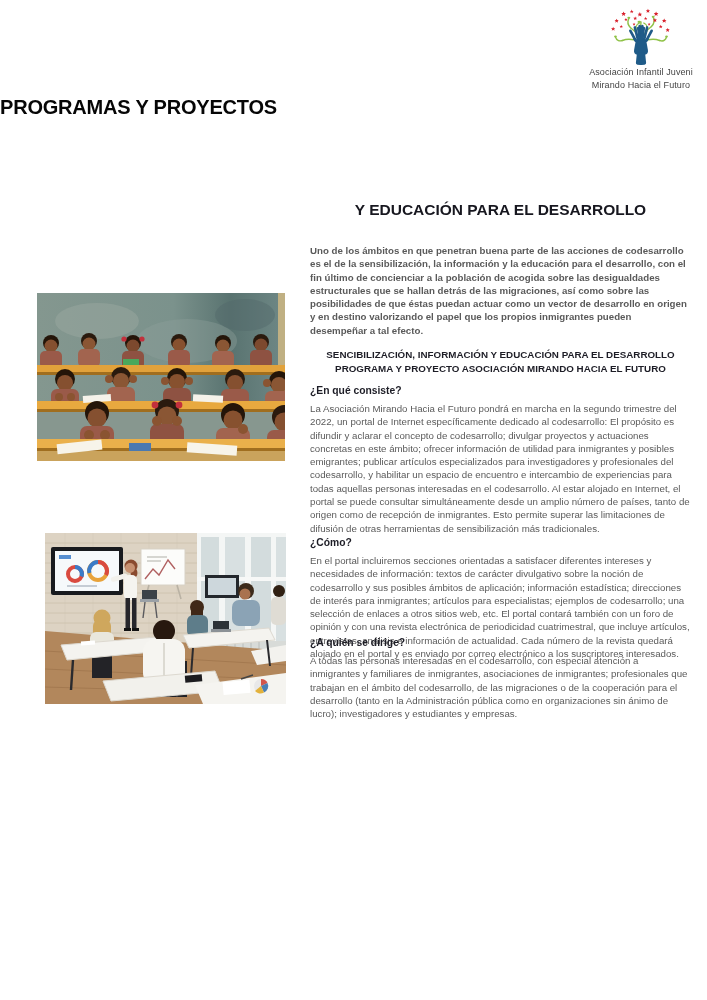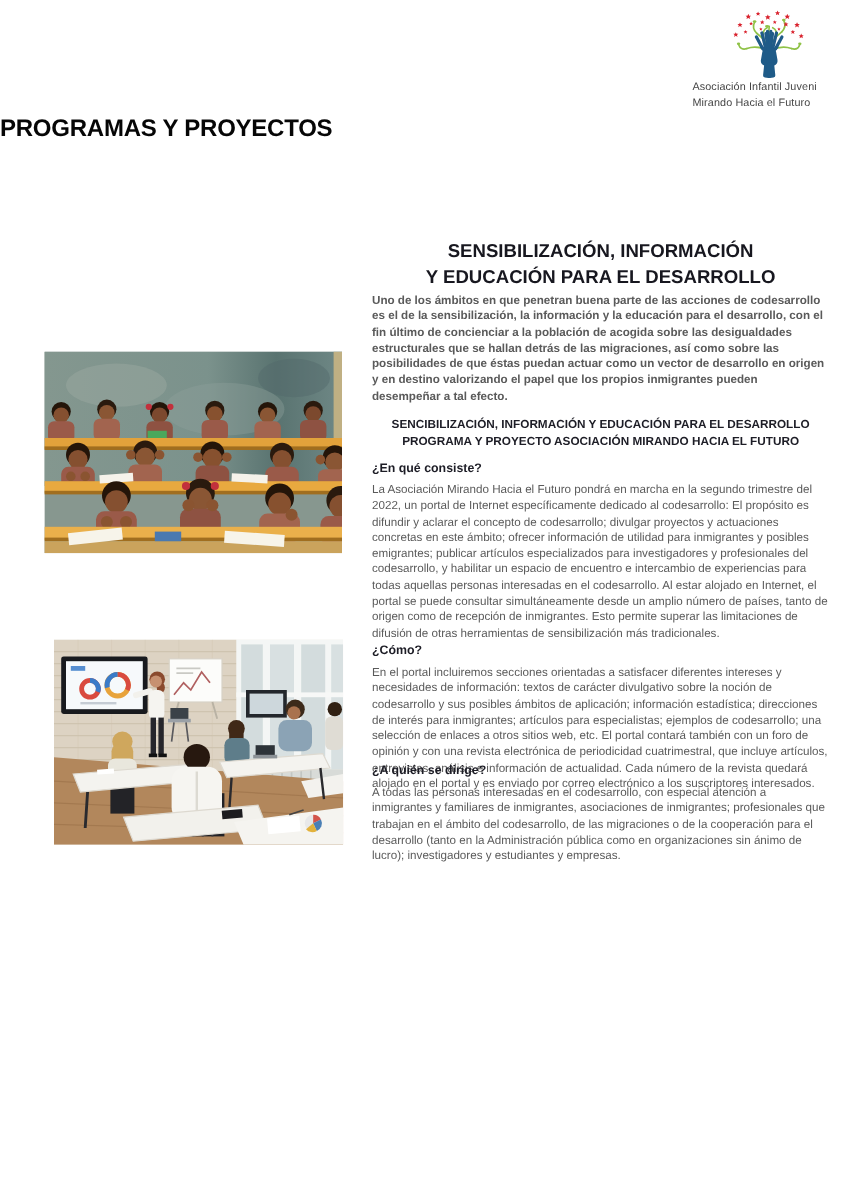--- a/index.html
+++ b/index.html
@@ -1,20 +1,20 @@
 <!DOCTYPE html>
 <html><head>
 <meta charset="utf-8">
 <style>
   html,body{margin:0;padding:0;background:#ffffff;}
   body{width:707px;height:1000px;font-family:"Liberation Sans",sans-serif;}
   .page{position:relative;width:707px;height:1000px;background:#fff;overflow:hidden;}
 
   
-  .logo{position:absolute;left:577px;top:8px;width:128px;text-align:left;}
+  .logo{position:absolute;left:577px;top:8px;width:128px;text-align:center;}
   .logo svg{display:block;margin:0 auto;}
   .logo-text{font-size:9px;line-height:12.5px;color:#454545;letter-spacing:0.1px;}
 
   
   .title{position:absolute;left:0;top:96px;width:556px;
          font-weight:bold;font-size:20px;line-height:23.5px;color:#060606;letter-spacing:-0.2px;}
 
   
   .photo{position:absolute;display:block;}
   .photo-1{left:37px;top:293px;}
@@ -344,21 +344,20 @@
     <polygon points="150,152 241,140 241,171 158,171" fill="#f5f4f0"></polygon>
     <rect x="178" y="148" width="27" height="13" fill="#ffffff" transform="rotate(-5 191 154)"></rect>
     <circle cx="216" cy="153" r="7" fill="#e8e8e8"></circle>
     <path d="M216 153 L216 146 A7 7 0 0 1 222.5 150 Z" fill="#d3544a"></path>
     <path d="M216 153 L222.5 150 A7 7 0 0 1 219 159.5 Z" fill="#4a7fb5"></path>
     <path d="M216 153 L219 159.5 A7 7 0 0 1 210 158 Z" fill="#e3b23c"></path>
     <path d="M196 146 l12 -4" stroke="#444" stroke-width="1.4"></path>
   </svg>
 
   <div class="col section-title">
-    <div>SENSIBILIZACIÓN, INFORMACIÓN</div>
     <div>Y EDUCACIÓN PARA EL DESARROLLO</div>
   </div>
 
   <div class="col body-text intro">Uno de los ámbitos en que penetran buena parte de las acciones de codesarrollo es el de la sensibilización, la información y la educación para el desarrollo, con el fin último de concienciar a la población de acogida sobre las desigualdades estructurales que se hallan detrás de las migraciones, así como sobre las posibilidades de que éstas puedan actuar como un vector de desarrollo en origen y en destino valorizando el papel que los propios inmigrantes pueden desempeñar a tal efecto.</div>
 
   <div class="col program-heading">
     <div>SENCIBILIZACIÓN, INFORMACIÓN Y EDUCACIÓN PARA EL DESARROLLO</div>
     <div>PROGRAMA Y PROYECTO ASOCIACIÓN MIRANDO HACIA EL FUTURO</div>
   </div>
 

